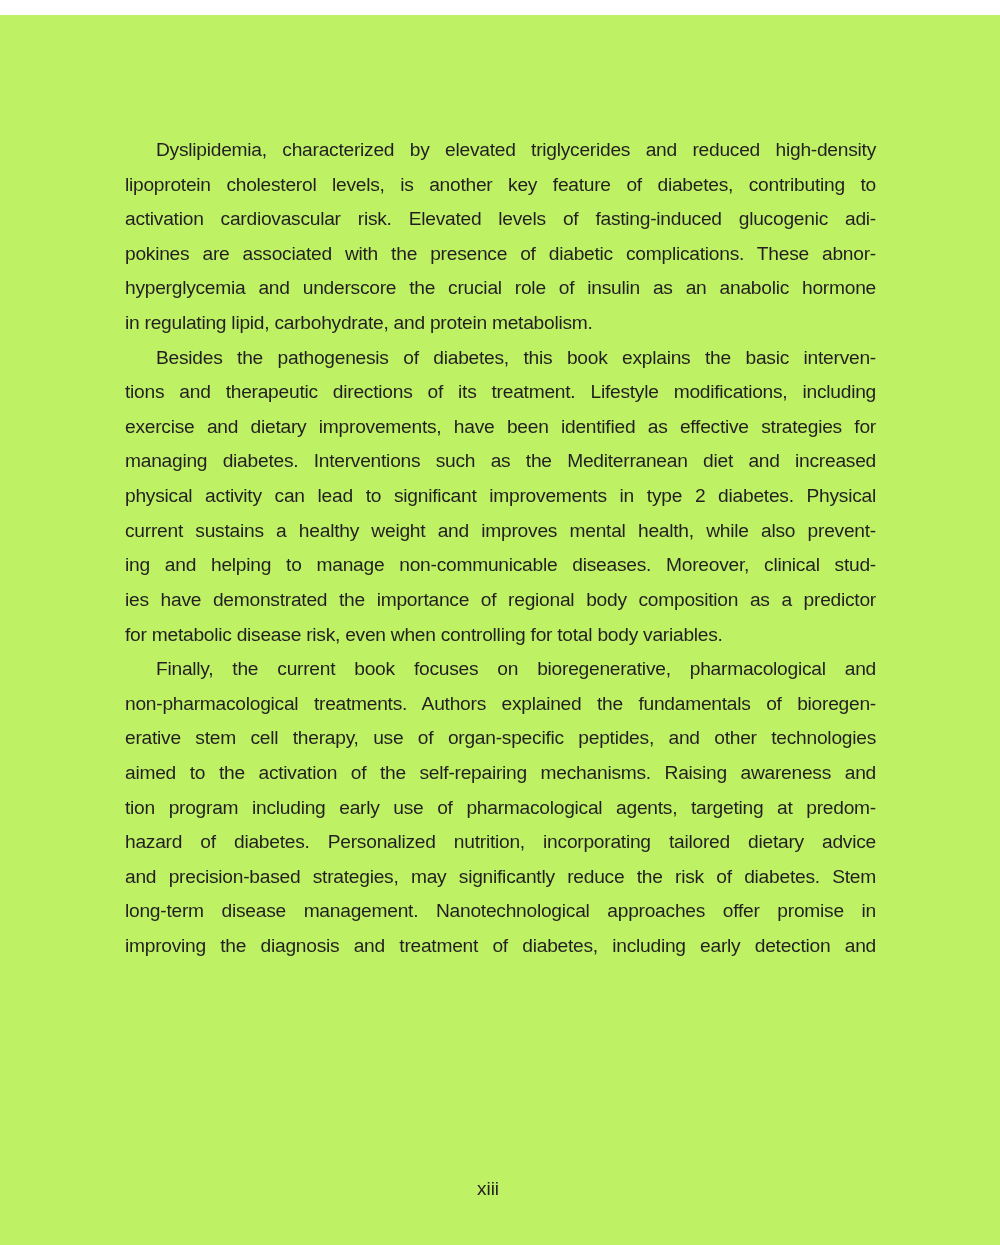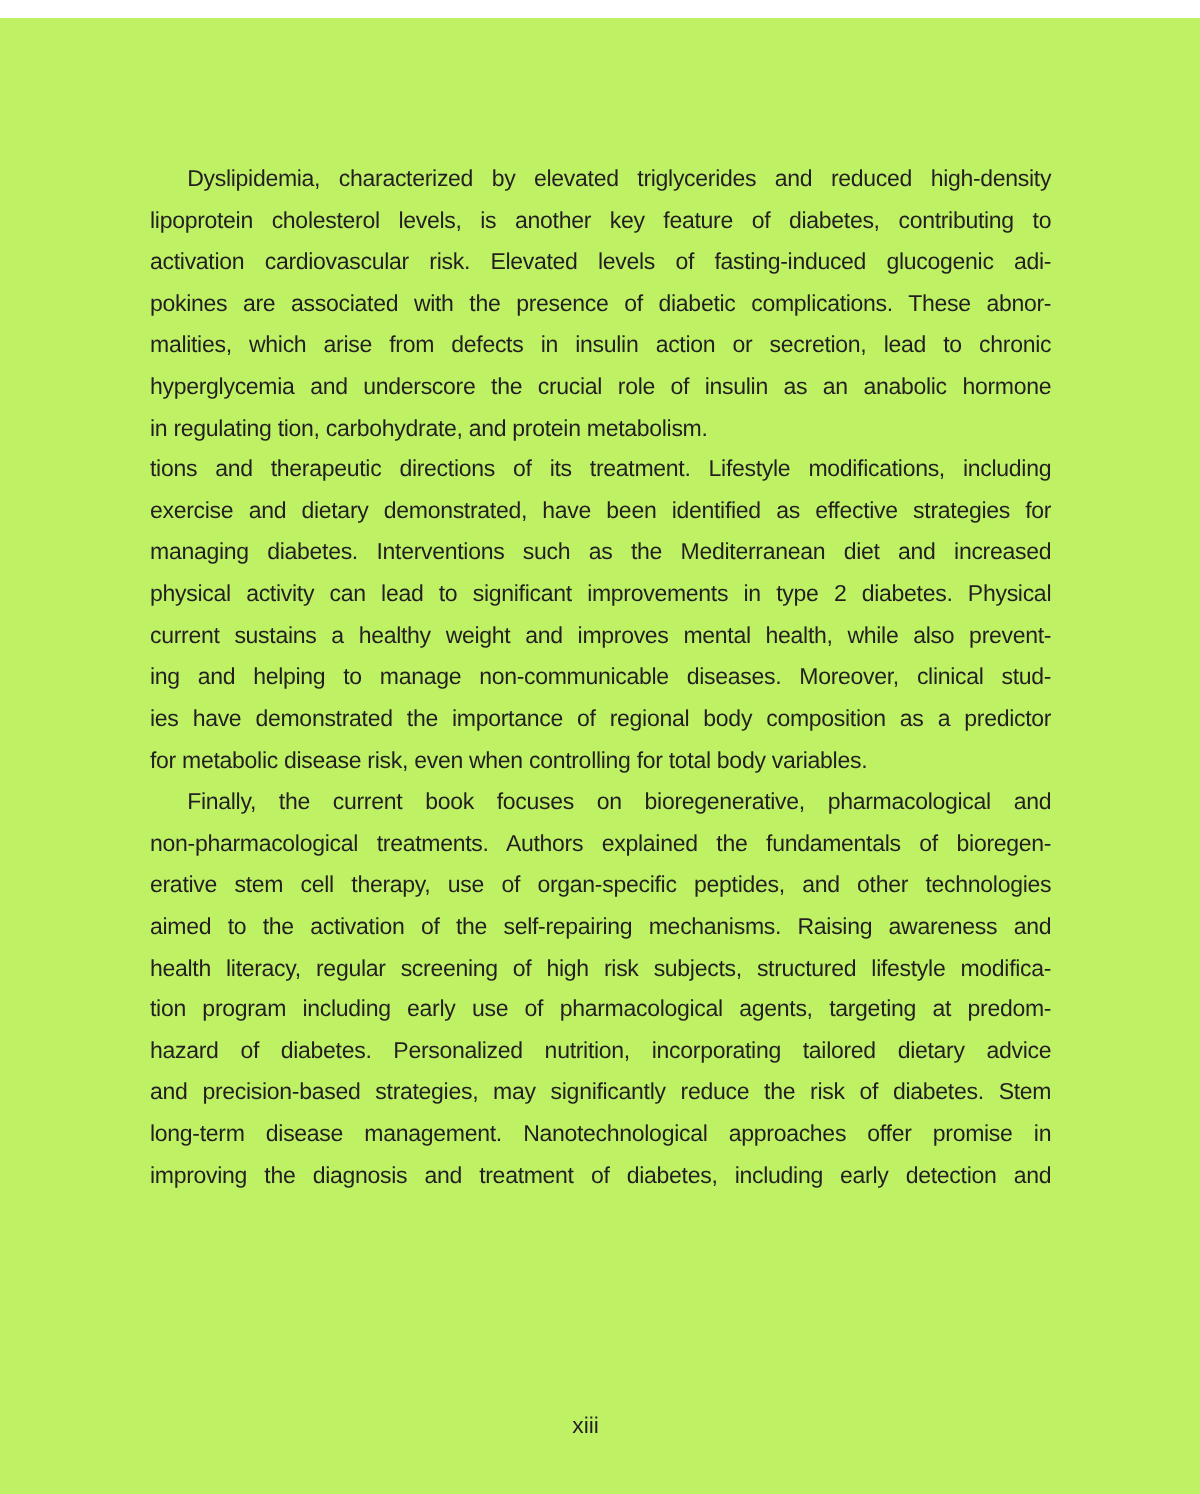--- a/index.html
+++ b/index.html
@@ -30,42 +30,41 @@
 <body>
 
 <div class="page">
   <div class="text-block">
 
     <div class="paragraph">
       <span class="line indent">Dyslipidemia, characterized by elevated triglycerides and reduced high-density</span>
       <span class="line">lipoprotein cholesterol levels, is another key feature of diabetes, contributing to</span>
       <span class="line">activation cardiovascular risk. Elevated levels of fasting-induced glucogenic adi-</span>
       <span class="line">pokines are associated with the presence of diabetic complications. These abnor-</span>
-      <span class="line">malities, which arise from defects in insulin action or secretion, lead to chronic</span>
       <span class="line">hyperglycemia and underscore the crucial role of insulin as an anabolic hormone</span>
-      <span class="line last">in regulating tion, carbohydrate, and protein metabolism.</span>
+      <span class="line last">in regulating lipid, carbohydrate, and protein metabolism.</span>
     </div>
 
     <div class="paragraph">
+      <span class="line indent">Besides the pathogenesis of diabetes, this book explains the basic interven-</span>
       <span class="line">tions and therapeutic directions of its treatment. Lifestyle modifications, including</span>
-      <span class="line">exercise and dietary demonstrated, have been identified as effective strategies for</span>
+      <span class="line">exercise and dietary improvements, have been identified as effective strategies for</span>
       <span class="line">managing diabetes. Interventions such as the Mediterranean diet and increased</span>
       <span class="line">physical activity can lead to significant improvements in type 2 diabetes. Physical</span>
       <span class="line">current sustains a healthy weight and improves mental health, while also prevent-</span>
       <span class="line">ing and helping to manage non-communicable diseases. Moreover, clinical stud-</span>
       <span class="line">ies have demonstrated the importance of regional body composition as a predictor</span>
       <span class="line last">for metabolic disease risk, even when controlling for total body variables.</span>
     </div>
 
     <div class="paragraph">
       <span class="line indent">Finally, the current book focuses on bioregenerative, pharmacological and</span>
       <span class="line">non-pharmacological treatments. Authors explained the fundamentals of bioregen-</span>
       <span class="line">erative stem cell therapy, use of organ-specific peptides, and other technologies</span>
       <span class="line">aimed to the activation of the self-repairing mechanisms. Raising awareness and</span>
-      <span class="line">health literacy, regular screening of high risk subjects, structured lifestyle modifica-</span>
       <span class="line">tion program including early use of pharmacological agents, targeting at predom-</span>
       <span class="line">hazard of diabetes. Personalized nutrition, incorporating tailored dietary advice</span>
       <span class="line">and precision-based strategies, may significantly reduce the risk of diabetes. Stem</span>
       <span class="line">long-term disease management. Nanotechnological approaches offer promise in</span>
       <span class="line">improving the diagnosis and treatment of diabetes, including early detection and</span>
     </div>
 
   </div>
 
   <div class="page-number">xiii</div>

